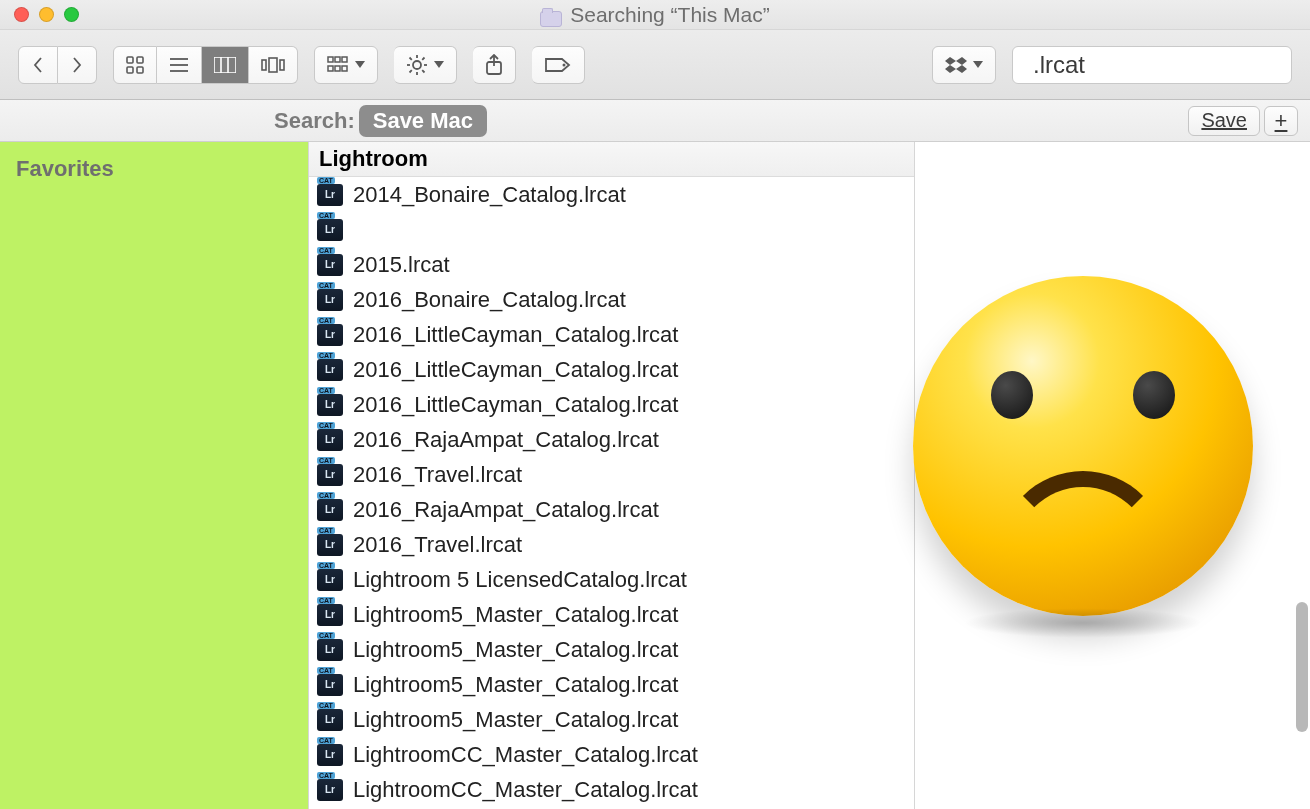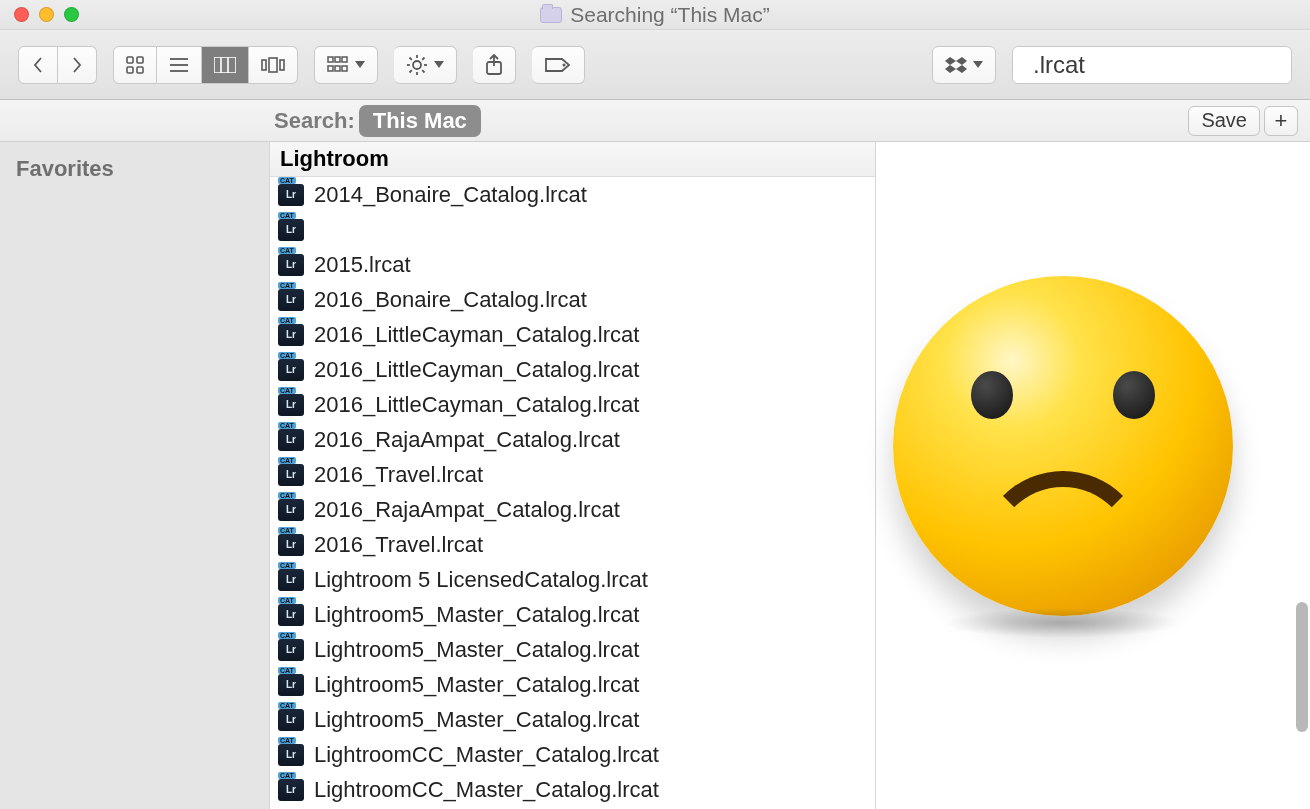--- a/index.html
+++ b/index.html
@@ -26,21 +26,21 @@
   }
   .traffic-light {
     width: 15px; height: 15px; border-radius: 50%;
     border: 1px solid rgba(0,0,0,0.15);
   }
   .tl-close    { background: #ff5f57; }
   .tl-min      { background: #ffbd2e; }
   .tl-max      { background: #28c940; }
   .titlecenter {
     position: absolute; left: 0; right: 0;
-    display: flex; justify-content: center; align-items: center;
+    display: flex; justify-content: center; align-items: flex-end;
     gap: 8px;
     pointer-events: none;
   }
   .folder-mini {
     width: 22px; height: 16px; border-radius: 3px;
     background: #d5d1ea;
     border: 1px solid #b9b4d6;
     position: relative;
   }
   .folder-mini::before {
@@ -100,30 +100,30 @@
   .scope-label { font-size: 22px; font-weight: 600; color: #7b7b7b; }
   .scope-pill {
     background: #8d8d8d; color: #fff; font-size: 22px; font-weight: 600;
     padding: 3px 14px; border-radius: 7px;
   }
   .scope-spacer { flex: 1; }
   .save-btn, .plus-btn {
     height: 30px; background: linear-gradient(#fdfdfd,#f1f1f1);
     border: 1px solid #c5c5c5; border-radius: 6px;
     display: flex; align-items: center; justify-content: center;
-    font-size: 20px; color: #3a3a3a; padding: 0 12px;
+    font-size: 20px; color: #3a3a3a; padding: 0 12px; text-decoration: underline;
   }
   .plus-btn { width: 34px; padding: 0; font-size: 22px; }
 
   
   .body {
     display: flex; height: calc(809px - 30px - 70px - 42px);
   }
   .sidebar {
-    width: 270px; background: #e5e5e5; border-right: 1px solid #d6d6d6;
+    width: 309px; background: #bef264; border-right: 1px solid #d6d6d6;
     padding: 14px 16px;
   }
   .sidebar-heading {
     font-size: 22px; font-weight: 600; color: #6f6f6f;
   }
   .column-view {
     flex: 1; display: flex; min-width: 0;
   }
   .list-col {
     width: 606px; border-right: 1px solid #d6d6d6; overflow: hidden;
@@ -323,21 +323,21 @@
       <line x1="12" y1="12" x2="17" y2="17" stroke="#8a8a8a" stroke-width="1.8"></line>
     </svg>
     <input type="text" value=".lrcat" style="">
 
   </div>
 </div>
 
 <div class="scopebar">
   <span style="width:258px"></span>
   <span class="scope-label">Search:</span>
-  <span class="scope-pill">This Mac</span>
+  <span class="scope-pill">Save Mac</span>
   <span class="scope-spacer"></span>
   <div class="save-btn">
     <span>Save</span>
   </div>
   <div class="plus-btn">
     <span>+</span>
   </div>
 </div>
 
 <div class="body">

